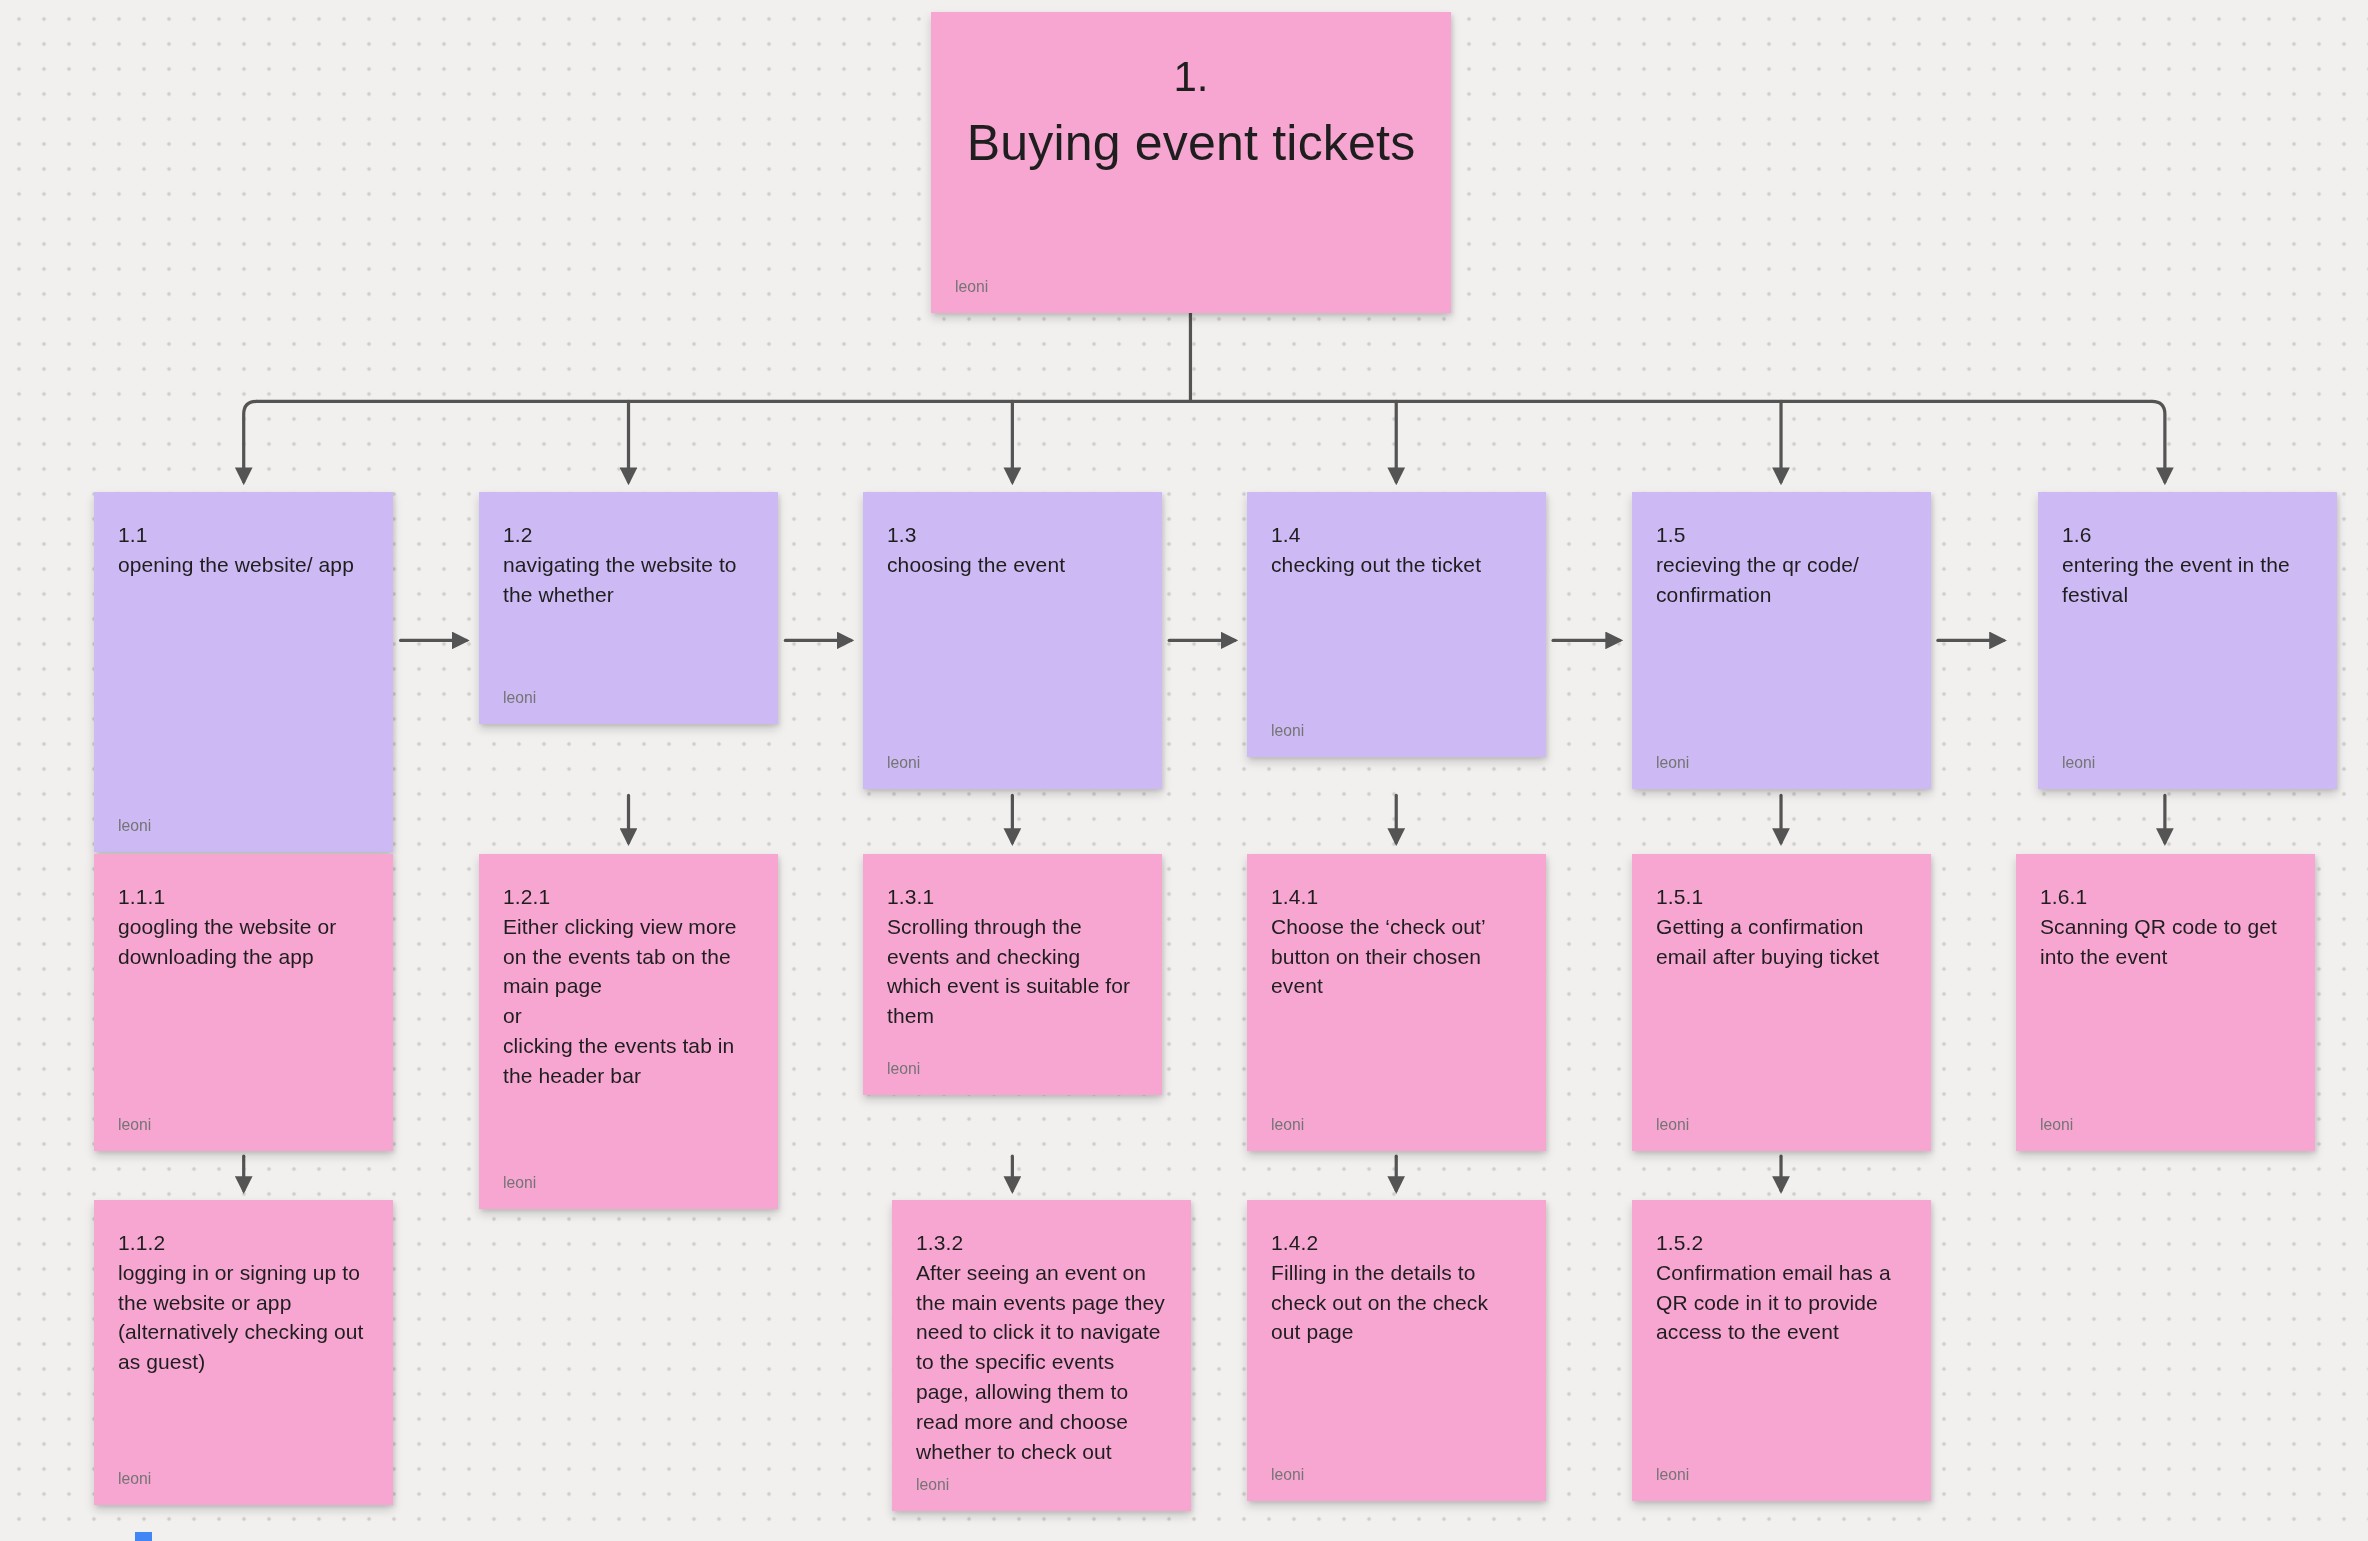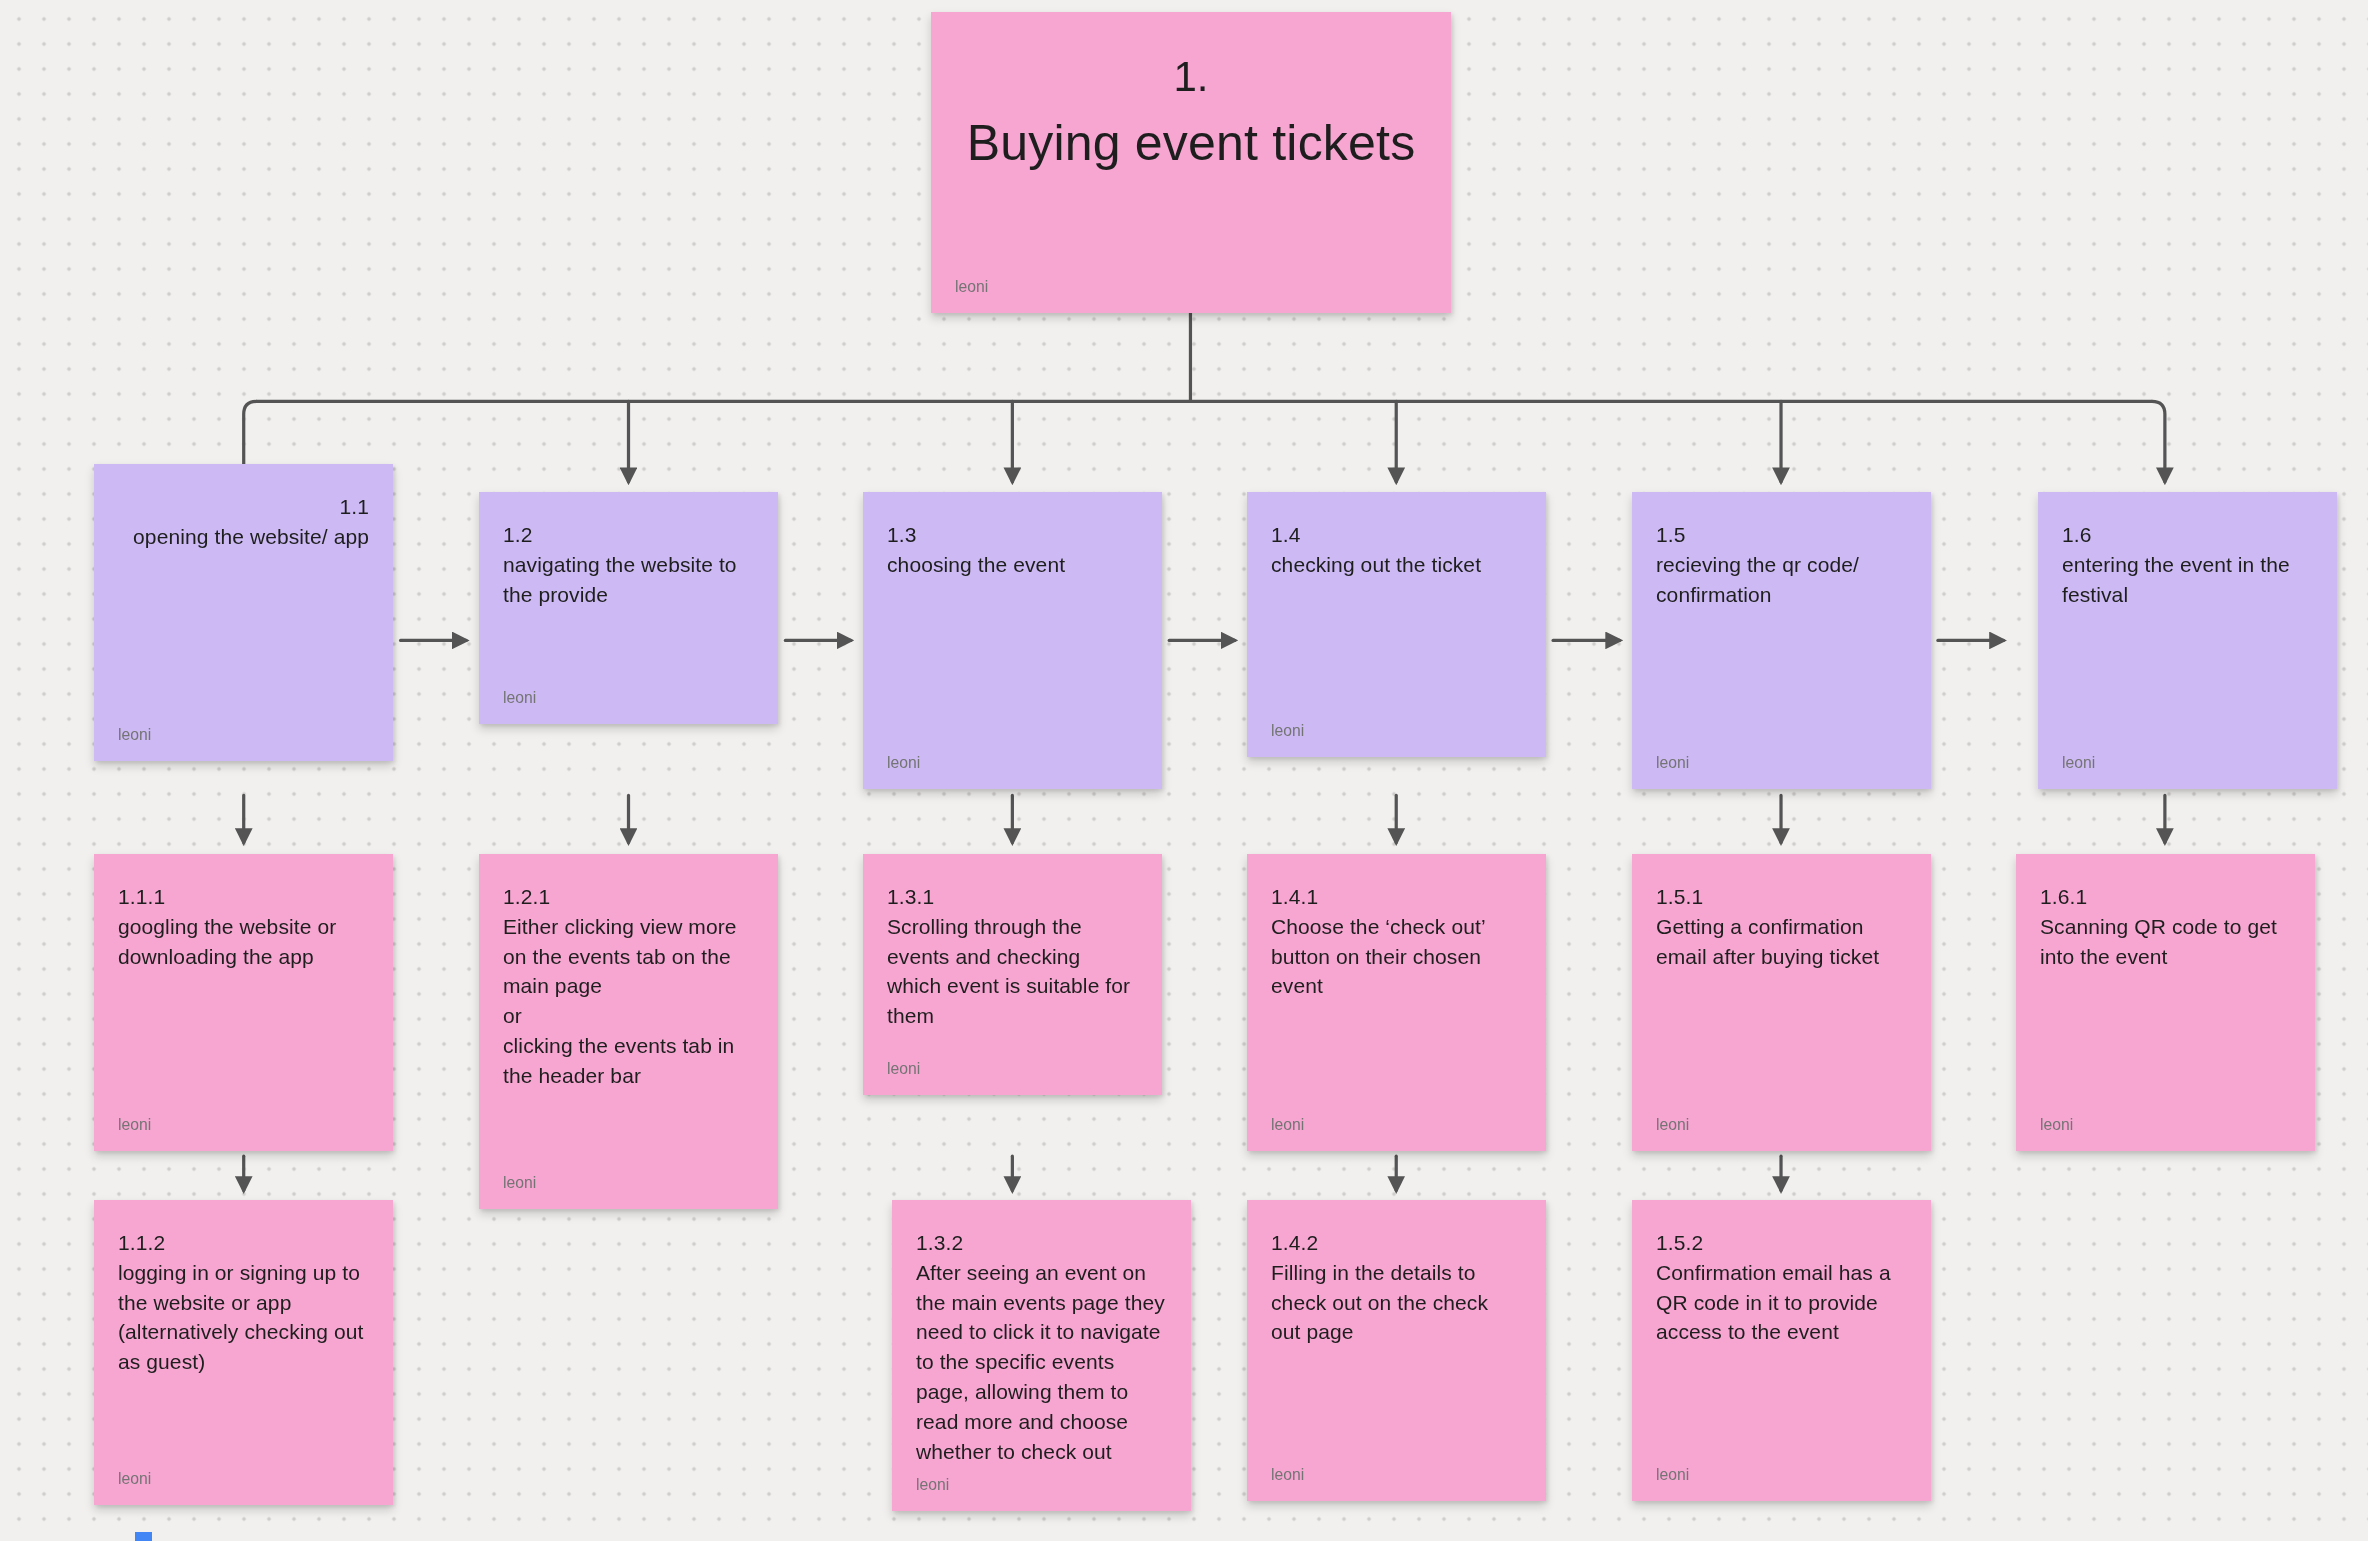--- a/index.html
+++ b/index.html
@@ -105,28 +105,28 @@
     <path class="conn" d="M 1513 1253 V 1290" marker-end="url(#arrow)"></path>
     <path class="conn" d="M 1930 1253 V 1290" marker-end="url(#arrow)"></path>
   </svg>
 
   <div class="note pink root" style="left:931px; top:12px;">
     <div class="root-number">1.</div>
     <div class="root-title">Buying event tickets</div>
     <div class="note-author">leoni</div>
   </div>
 
-  <div class="note purple" style="left:94px; top:464px; height:297px;text-align:right;">
+  <div class="note purple" style="left:94px; top:492px; height:360px;">
     <div class="note-id">1.1</div>
     <div class="note-body">opening the website/ app</div>
     <div class="note-author">leoni</div>
   </div>
   <div class="note purple" style="left:479px; top:492px; height:232px;">
     <div class="note-id">1.2</div>
-    <div class="note-body">navigating the website to the provide</div>
+    <div class="note-body">navigating the website to the whether</div>
     <div class="note-author">leoni</div>
   </div>
   <div class="note purple" style="left:863px; top:492px; height:297px;">
     <div class="note-id">1.3</div>
     <div class="note-body">choosing the event</div>
     <div class="note-author">leoni</div>
   </div>
   <div class="note purple" style="left:1247px; top:492px; height:265px;">
     <div class="note-id">1.4</div>
     <div class="note-body">checking out the ticket</div>

